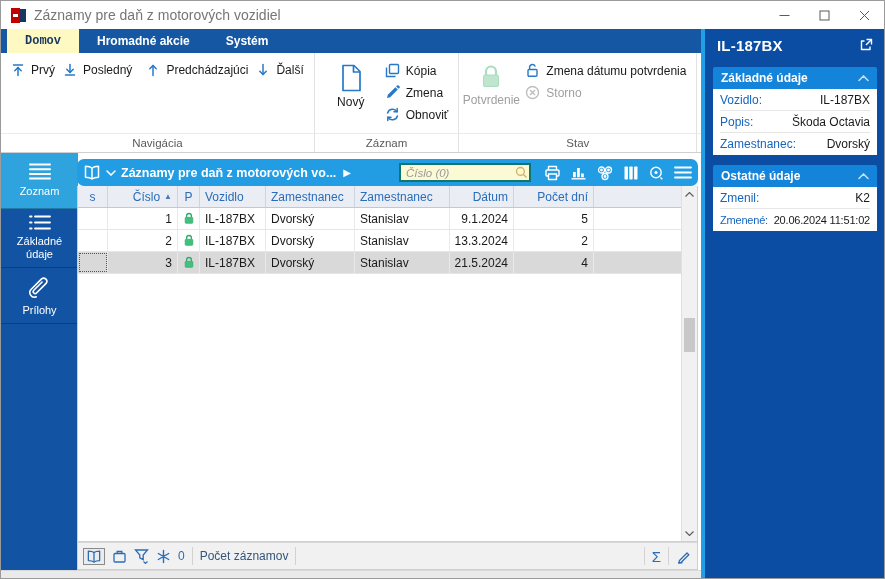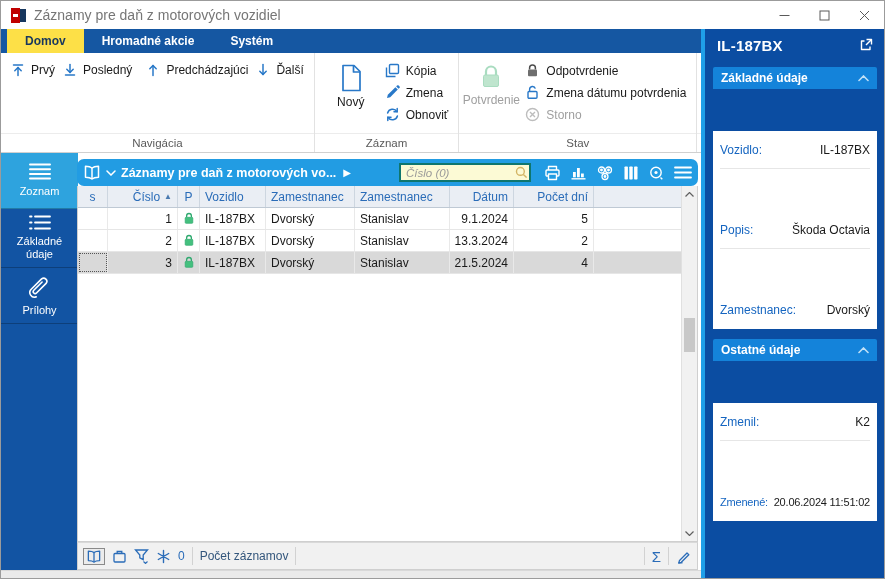--- a/index.html
+++ b/index.html
@@ -18,21 +18,21 @@
   .app-icon .two { position:absolute; right:0; top:1px; width:6px; height:13px; background:#17375e; }
   .win-title { margin-left:8px; color:#767676; font-size:14px; white-space:nowrap; }
   .win-controls { margin-left:auto; display:flex; height:100%; }
   .win-btn { width:40px; height:100%; display:flex; align-items:center; justify-content:center; color:#5a5a5a; }
   .win-btn svg { stroke:#5a5a5a; }
 
   
   .tabbar { position:absolute; left:0; top:28px; width:702px; height:24px; background:#1557a2;
             display:flex; align-items:stretch; padding-left:6px; }
   .tab { display:flex; align-items:center; padding:0 18px; color:#fff; font-weight:600; font-size:12px; }
-  .tab.active { background:#fde047; color:#17375e; }
+  .tab.active { background:#fef9c3; color:#17375e;font-family:Liberation Mono, monospace; }
 
   
   .ribbon { position:absolute; left:0; top:52px; width:702px; height:100px; background:#fff;
             border-bottom:1px solid #d0d0d0; display:flex; }
   .rgroup { display:flex; flex-direction:column; border-right:1px solid #e2e2e2; }
   .rgroup-body { flex:1; display:flex; align-items:flex-start; padding-top:8px; }
   .rgroup-label { height:19px; border-top:1px solid #ececec; color:#5a5a5a; font-size:11.5px;
                   display:flex; align-items:center; justify-content:center; }
   .nav-cols { display:flex; gap:14px; padding:2px 10px 0 10px; }
   .nav-col { display:flex; flex-direction:row; gap:8px; }
@@ -110,22 +110,22 @@
   .accent-strip { position:absolute; left:700px; top:28px; width:4px; height:551px; background:#1f9fe8; }
   .panel { position:absolute; left:704px; top:28px; width:180px; height:551px; background:#0b4da2; }
   .panel-header { height:32px; display:flex; align-items:center; padding:0 12px 0 12px; color:#fff; }
   .panel-title { font-size:15px; font-weight:600; letter-spacing:.2px; }
   .panel-header .popout { margin-left:auto; }
   .section { margin:6px 8px 0 8px; }
   .section-hdr { height:22px; background:#1483da; color:#fff; font-weight:700; font-size:12px;
                  display:flex; align-items:center; padding:0 8px; border-radius:2px 2px 0 0; }
   .section-hdr .chev { margin-left:auto; }
   .card { background:#fff; padding:0 7px; }
-  .card-row { display:flex; align-items:center; justify-content:space-between; height:38px;
-              border-bottom:1px solid #e6e6e6; gap:4px;margin-top:42px; }
+  .card-row { display:flex; align-items:center; justify-content:space-between; height:22px;
+              border-bottom:1px solid #e6e6e6; gap:4px; }
   .card-row:last-child { border-bottom:none; }
   .card-label { color:#1565c0; font-size:12px; white-space:nowrap; }
   .card-value { color:#1a1a1a; font-size:12px; white-space:nowrap; text-align:right; }
   .card-row.tight .card-label, .card-row.tight .card-value { font-size:11px; letter-spacing:-.2px; }
 
   svg { display:block; }
 </style>
 </head>
 <body>
 
@@ -248,27 +248,20 @@
       <div class="rgroup-body" style="padding-left:4px;">
         <div class="big-btn disabled">
           <svg width="26" height="28" viewBox="0 0 26 28">
               <path d="M8 12V8.5a5 5 0 0 1 10 0V12" fill="none" stroke="#a9dcc0" stroke-width="2.2"></path>
               <rect x="5.5" y="12" width="15" height="11.5" rx="1.5" fill="#bfe5ce" stroke="#a9dcc0"></rect>
             </svg>
           <span>Potvrdenie</span>
         </div>
         <div class="rstack">
           <div class="ritem">
-            <svg width="15" height="15" viewBox="0 0 15 15">
-                <path d="M4.6 6.5V4.8a2.9 2.9 0 0 1 5.8 0v1.7" fill="none" stroke="#4c4c4c" stroke-width="1.5"></path>
-                <rect x="3" y="6.5" width="9" height="6.8" rx="1" fill="#6e6e6e"></rect>
-              </svg>
-            <span>Odpotvrdenie</span>
-          </div>
-          <div class="ritem">
             <svg width="15" height="15" viewBox="0 0 15 15" fill="none" stroke="#2878c8" stroke-width="1.4">
                 <path d="M4.6 6.5V4.4a2.9 2.9 0 0 1 5.7-.8"></path>
                 <rect x="3" y="6.5" width="9" height="6.8" rx="1"></rect>
               </svg>
             <span>Zmena dátumu potvrdenia</span>
           </div>
           <div class="ritem disabled">
             <svg width="15" height="15" viewBox="0 0 15 15" fill="none" stroke="#bdbdbd" stroke-width="1.4">
                 <circle cx="7.5" cy="7.5" r="6"></circle>
                 <path d="M5 5l5 5M10 5l-5 5"></path>

